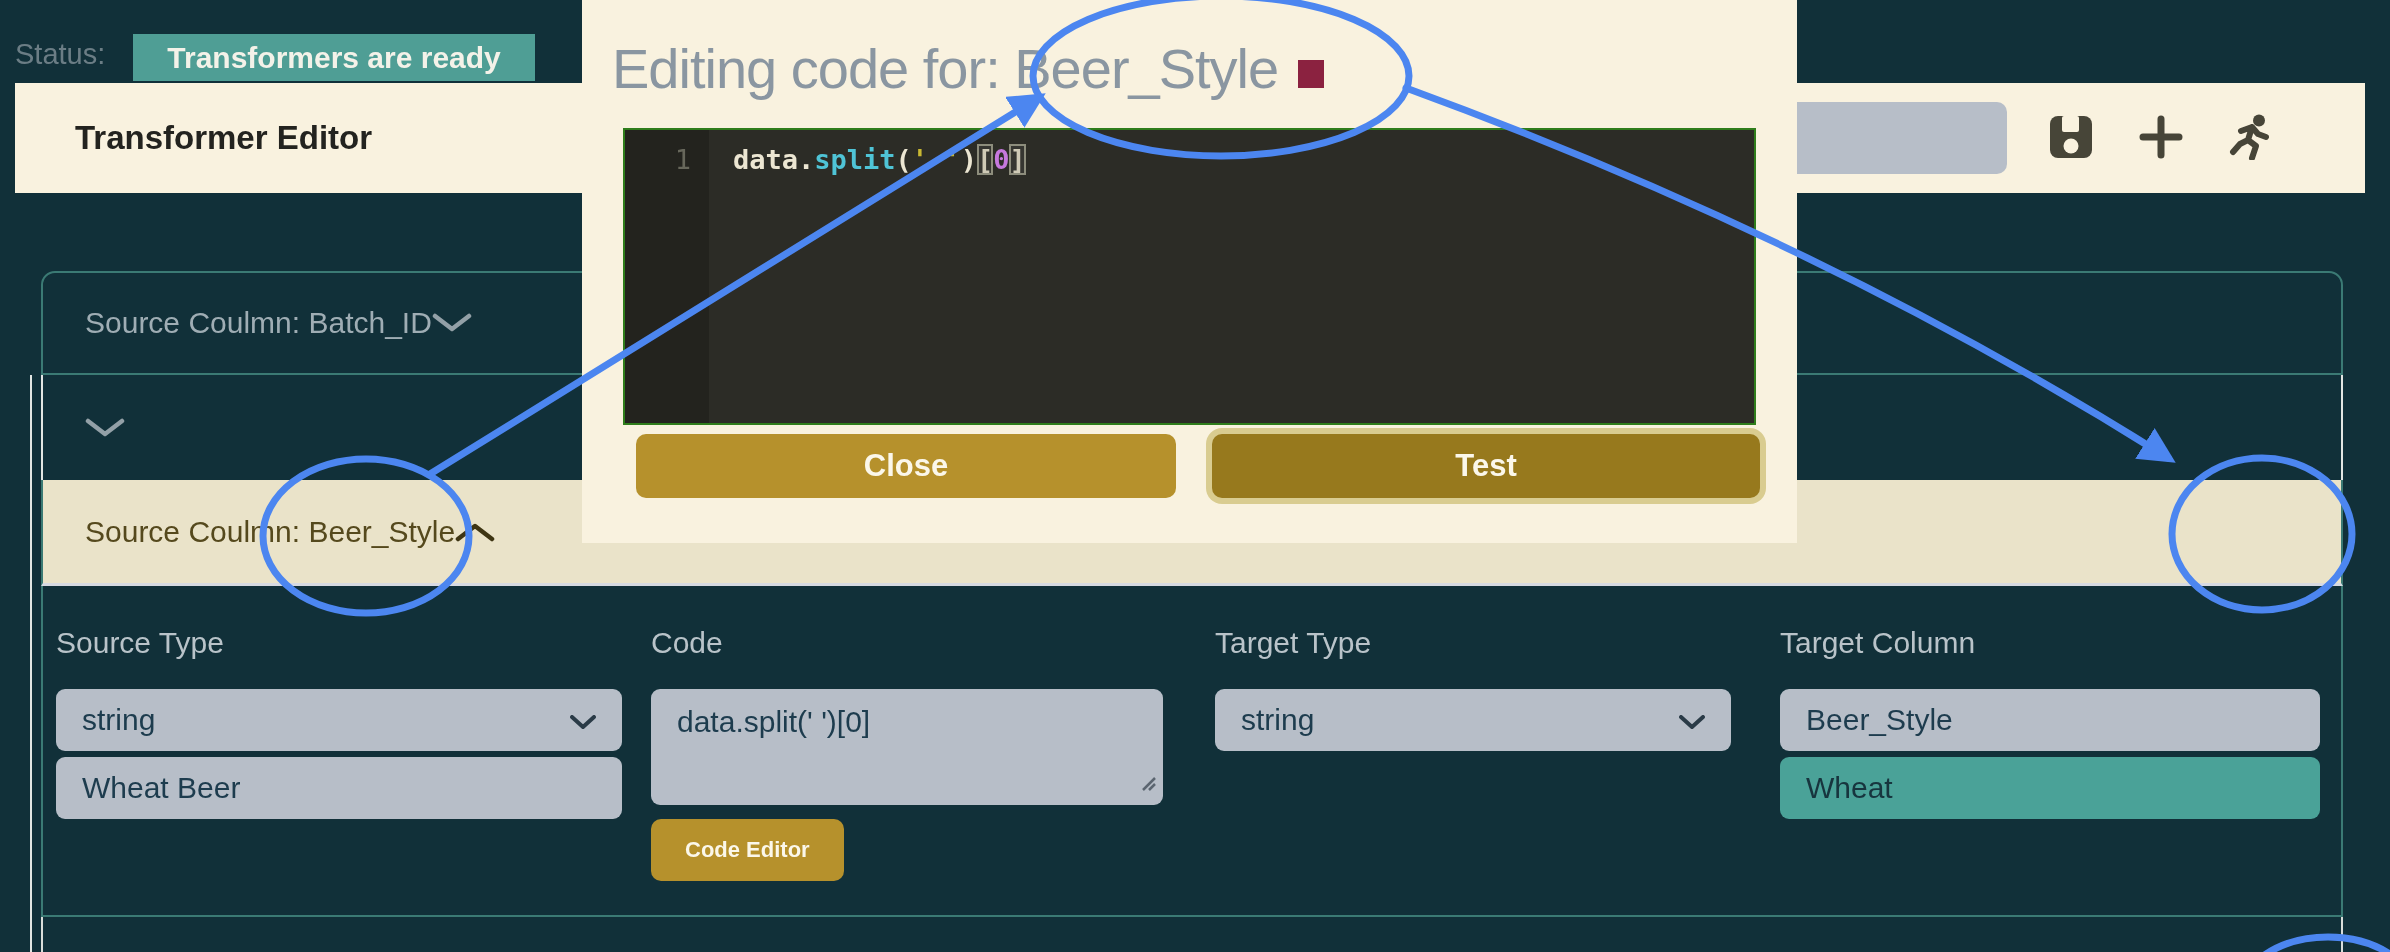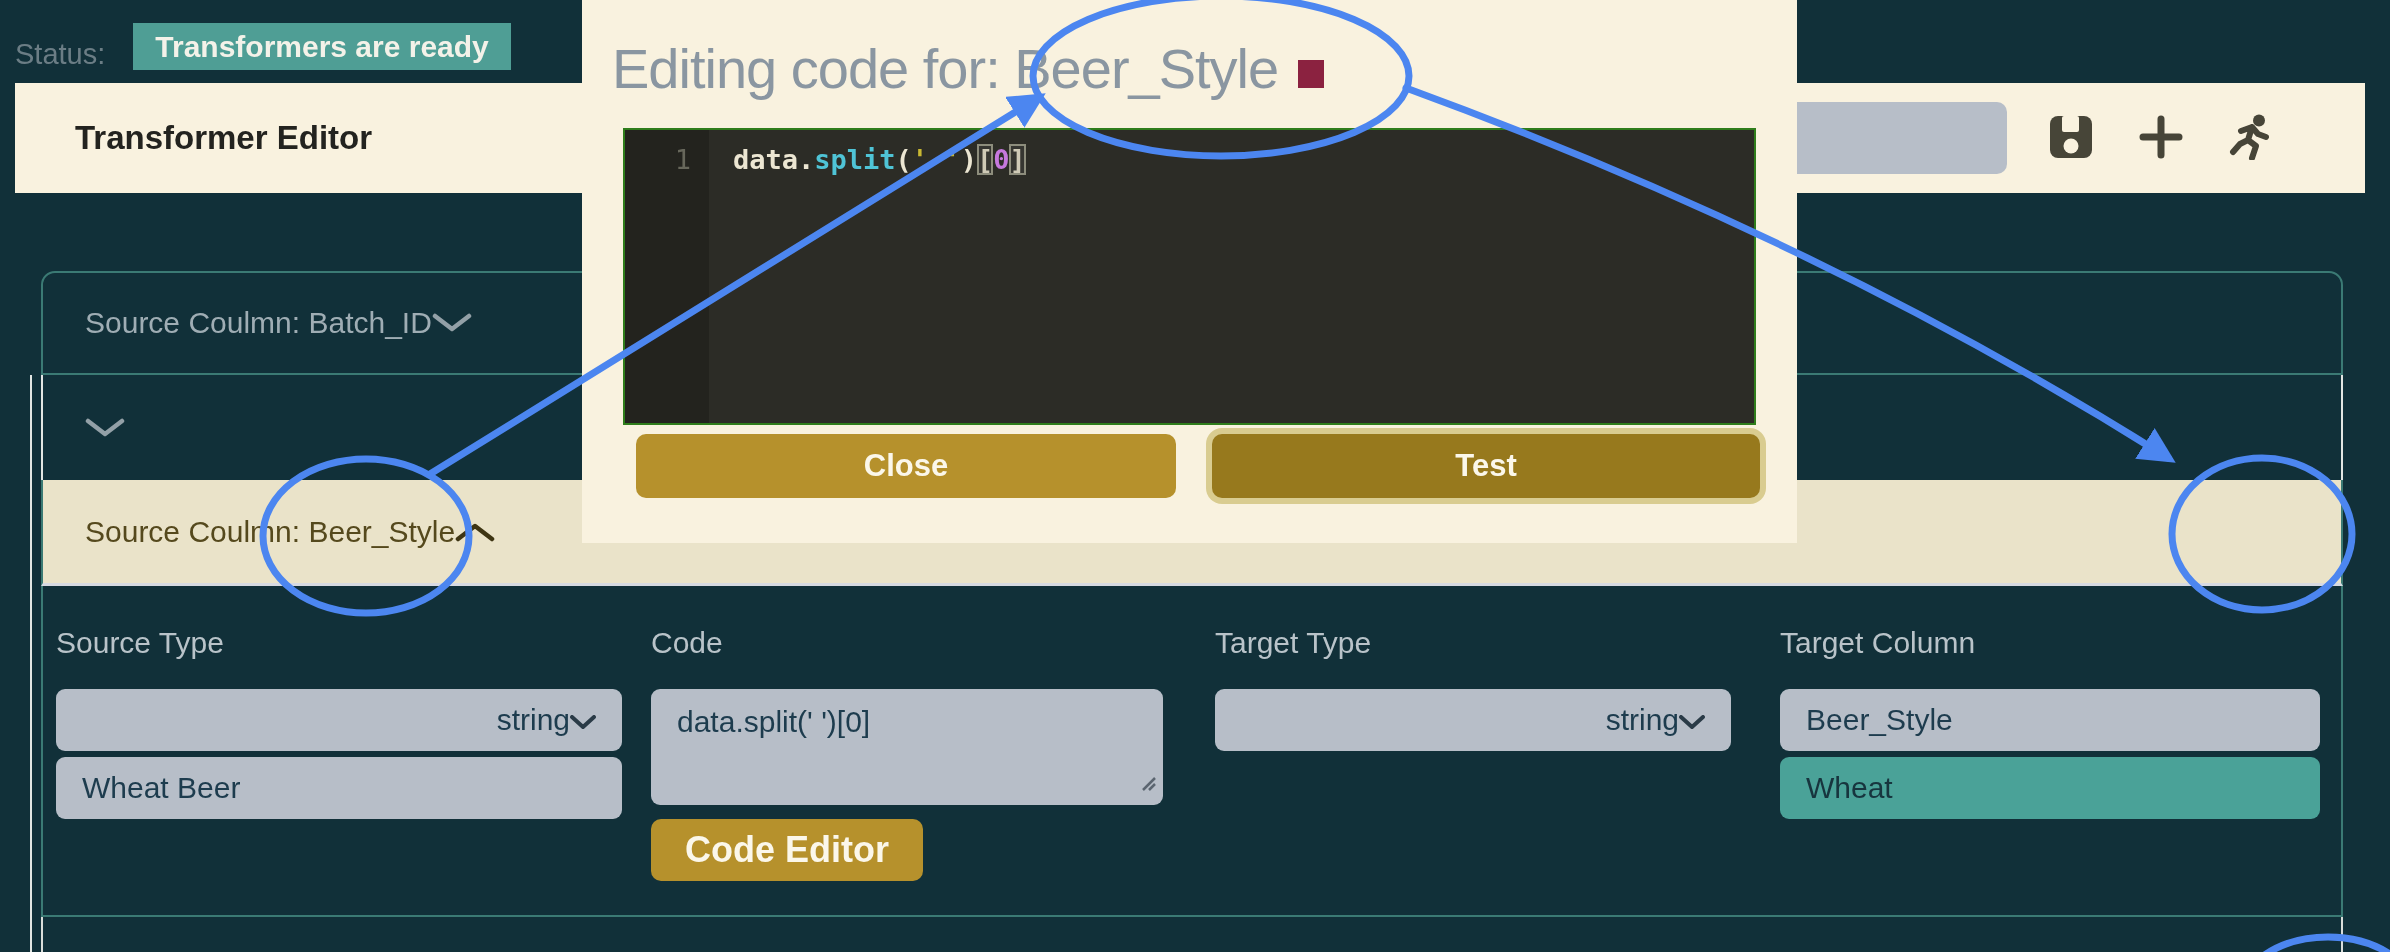--- a/index.html
+++ b/index.html
@@ -36,21 +36,21 @@
   }
   *{box-sizing:border-box;margin:0;padding:0}
   html,body{background:var(--page-bg)}
   body{font-family:"Liberation Sans",sans-serif;}
   .screen{position:relative;width:2390px;height:952px;background:var(--page-bg);overflow:hidden}
 
   
   .topbar{position:absolute;left:0;top:0;width:100%;height:83px;display:flex;align-items:flex-end;padding-left:15px;z-index:0}
   .status-label{font-size:29px;color:var(--status-text);margin:0 28px 12px 0}
   .status-badge{background:var(--badge-teal);color:#f4f2e9;font-size:30px;font-weight:700;
-    padding:0 22px;height:47px;display:flex;align-items:center;margin-bottom:13px}
+    padding:0 34px;height:47px;display:flex;align-items:center;margin-bottom:2px}
 
   
   .header{position:absolute;left:15px;top:83px;width:2350px;height:110px;background:var(--cream);
     display:flex;align-items:center;justify-content:space-between;padding:0 88px 0 60px;z-index:2}
   .header-title{font-size:33px;font-weight:700;color:var(--header-text)}
   .header-right{display:flex;align-items:center;gap:38px}
   .header-input{width:285px;height:72px;background:var(--field-gray);border:none;border-radius:10px;outline:none}
   .icon-btn{width:52px;height:52px;display:flex;align-items:center;justify-content:center;background:none;border:none;cursor:pointer}
 
   
@@ -71,28 +71,28 @@
   
   .pcol{position:absolute;top:0}
   .pcol-1{left:13px;width:566px}
   .pcol-2{left:608px;width:512px}
   .pcol-3{left:1172px;width:516px}
   .pcol-4{left:1737px;width:540px}
   .plabel{margin-top:40px;font-size:30px;color:var(--label-gray)}
   .field{height:62px;background:var(--field-gray);border-radius:9px;display:flex;align-items:center;
     padding:0 26px;font-size:30px;color:var(--field-text);margin-top:29px}
   .field + .field{margin-top:6px}
-  .dropdown{justify-content:flex-end;cursor:pointer}
+  .dropdown{justify-content:space-between;cursor:pointer}
   .field-wheat{background:var(--wheat-teal);color:#17353e}
   .code-area{position:relative;height:116px;background:var(--field-gray);border-radius:9px;
     padding:16px 26px;font-size:30px;color:var(--field-text);margin-top:29px}
   .resize-handle{position:absolute;right:6px;bottom:6px}
   .code-editor-btn{display:inline-flex;align-items:center;justify-content:center;margin-top:14px;
     height:62px;padding:0 34px;background:var(--gold);border:none;border-radius:10px;
-    color:#fbf7ea;font-size:36px;font-weight:700;cursor:pointer;font-family:"Liberation Sans",sans-serif}
+    color:#fbf7ea;font-size:22px;font-weight:700;cursor:pointer;font-family:"Liberation Sans",sans-serif}
 
   
   .modal{position:absolute;left:582px;top:0;width:1215px;height:543px;background:var(--cream);z-index:5}
   .modal-title-row{position:absolute;left:30px;top:36px;display:flex;align-items:center;gap:20px}
   .modal-title{font-size:56px;font-weight:400;color:var(--title-gray);letter-spacing:-1px}
   .maroon-square{width:26px;height:28px;background:var(--maroon);margin-top:10px}
   .editor{position:absolute;left:41px;top:128px;width:1133px;height:297px;display:flex;
     border:2px solid var(--editor-green);background:var(--editor-bg)}
   .editor-gutter{flex:0 0 84px;background:var(--gutter-bg);padding:14px 18px 0 0;
     text-align:right;font-family:"DejaVu Sans Mono",monospace;font-size:27px;color:var(--line-number)}

